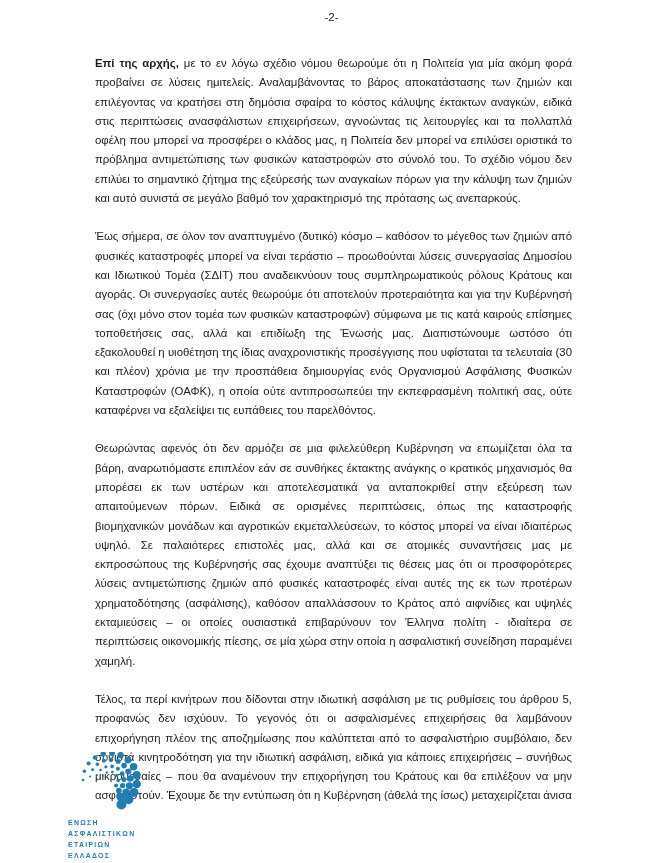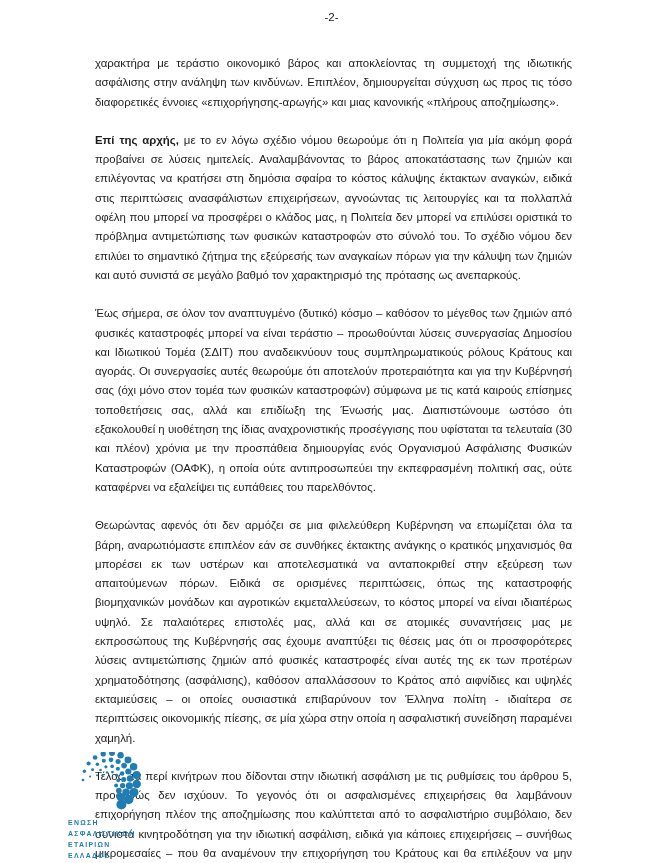--- a/index.html
+++ b/index.html
@@ -49,21 +49,20 @@
     line-height: 11px;
   }
   .logo-text div { white-space: nowrap; }
 </style>
 </head>
 <body>
 
 <div class="page-number">-2-</div>
 
 <div class="content">
-  <p>χαρακτήρα με τεράστιο οικονομικό βάρος και αποκλείοντας τη συμμετοχή της ιδιωτικής ασφάλισης στην ανάληψη των κινδύνων. Επιπλέον, δημιουργείται σύγχυση ως προς τις τόσο διαφορετικές έννοιες «επιχορήγησης-αρωγής» και μιας κανονικής «πλήρους αποζημίωσης».</p>
   <p><span class="lead">Επί της αρχής,</span><span> με το εν λόγω σχέδιο νόμου θεωρούμε ότι η Πολιτεία για μία ακόμη φορά προβαίνει σε λύσεις ημιτελείς. Αναλαμβάνοντας το βάρος αποκατάστασης των ζημιών και επιλέγοντας να κρατήσει στη δημόσια σφαίρα το κόστος κάλυψης έκτακτων αναγκών, ειδικά στις περιπτώσεις ανασφάλιστων επιχειρήσεων, αγνοώντας τις λειτουργίες και τα πολλαπλά οφέλη που μπορεί να προσφέρει ο κλάδος μας, η Πολιτεία δεν μπορεί να επιλύσει οριστικά το πρόβλημα αντιμετώπισης των φυσικών καταστροφών στο σύνολό του. Το σχέδιο νόμου δεν επιλύει το σημαντικό ζήτημα της εξεύρεσής των αναγκαίων πόρων για την κάλυψη των ζημιών και αυτό συνιστά σε μεγάλο βαθμό τον χαρακτηρισμό της πρότασης ως ανεπαρκούς.</span></p>
   <p>Έως σήμερα, σε όλον τον αναπτυγμένο (δυτικό) κόσμο – καθόσον το μέγεθος των ζημιών από φυσικές καταστροφές μπορεί να είναι τεράστιο – προωθούνται λύσεις συνεργασίας Δημοσίου και Ιδιωτικού Τομέα (ΣΔΙΤ) που αναδεικνύουν τους συμπληρωματικούς ρόλους Κράτους και αγοράς. Οι συνεργασίες αυτές θεωρούμε ότι αποτελούν προτεραιότητα και για την Κυβέρνησή σας (όχι μόνο στον τομέα των φυσικών καταστροφών) σύμφωνα με τις κατά καιρούς επίσημες τοποθετήσεις σας, αλλά και επιδίωξη της Ένωσής μας. Διαπιστώνουμε ωστόσο ότι εξακολουθεί η υιοθέτηση της ίδιας αναχρονιστικής προσέγγισης που υφίσταται τα τελευταία (30 και πλέον) χρόνια με την προσπάθεια δημιουργίας ενός Οργανισμού Ασφάλισης Φυσικών Καταστροφών (ΟΑΦΚ), η οποία ούτε αντιπροσωπεύει την εκπεφρασμένη πολιτική σας, ούτε καταφέρνει να εξαλείψει τις ευπάθειες του παρελθόντος.</p>
   <p>Θεωρώντας αφενός ότι δεν αρμόζει σε μια φιλελεύθερη Κυβέρνηση να επωμίζεται όλα τα βάρη, αναρωτιόμαστε επιπλέον εάν σε συνθήκες έκτακτης ανάγκης ο κρατικός μηχανισμός θα μπορέσει εκ των υστέρων και αποτελεσματικά να ανταποκριθεί στην εξεύρεση των απαιτούμενων πόρων. Ειδικά σε ορισμένες περιπτώσεις, όπως της καταστροφής βιομηχανικών μονάδων και αγροτικών εκμεταλλεύσεων, το κόστος μπορεί να είναι ιδιαιτέρως υψηλό. Σε παλαιότερες επιστολές μας, αλλά και σε ατομικές συναντήσεις μας με εκπροσώπους της Κυβέρνησής σας έχουμε αναπτύξει τις θέσεις μας ότι οι προσφορότερες λύσεις αντιμετώπισης ζημιών από φυσικές καταστροφές είναι αυτές της εκ των προτέρων χρηματοδότησης (ασφάλισης), καθόσον απαλλάσσουν το Κράτος από αιφνίδιες και υψηλές εκταμιεύσεις – οι οποίες ουσιαστικά επιβαρύνουν τον Έλληνα πολίτη - ιδιαίτερα σε περιπτώσεις οικονομικής πίεσης, σε μία χώρα στην οποία η ασφαλιστική συνείδηση παραμένει χαμηλή.</p>
   <p>Τέλος, τα περί κινήτρων που δίδονται στην ιδιωτική ασφάλιση με τις ρυθμίσεις του άρθρου 5, προφανώς δεν ισχύουν. Το γεγονός ότι οι ασφαλισμένες επιχειρήσεις θα λαμβάνουν επιχορήγηση πλέον της αποζημίωσης που καλύπτεται από το ασφαλιστήριο συμβόλαιο, δεν συνιστά κινητροδότηση για την ιδιωτική ασφάλιση, ειδικά για κάποιες επιχειρήσεις – συνήθως μικρομεσαίες – που θα αναμένουν την επιχορήγηση του Κράτους και θα επιλέξουν να μην ασφαλιστούν. Έχουμε δε την εντύπωση ότι η Κυβέρνηση (άθελά της ίσως) μεταχειρίζεται άνισα</p>
 </div>
 
 <div class="logo">
   <svg id="logo-dots" width="94" height="60" viewBox="0 0 94 60">
       <circle cx="20.0" cy="28.0" r="1.30" fill="#1f7db3"></circle>
       <circle cx="21.4" cy="19.3" r="1.72" fill="#1f7db3"></circle>

